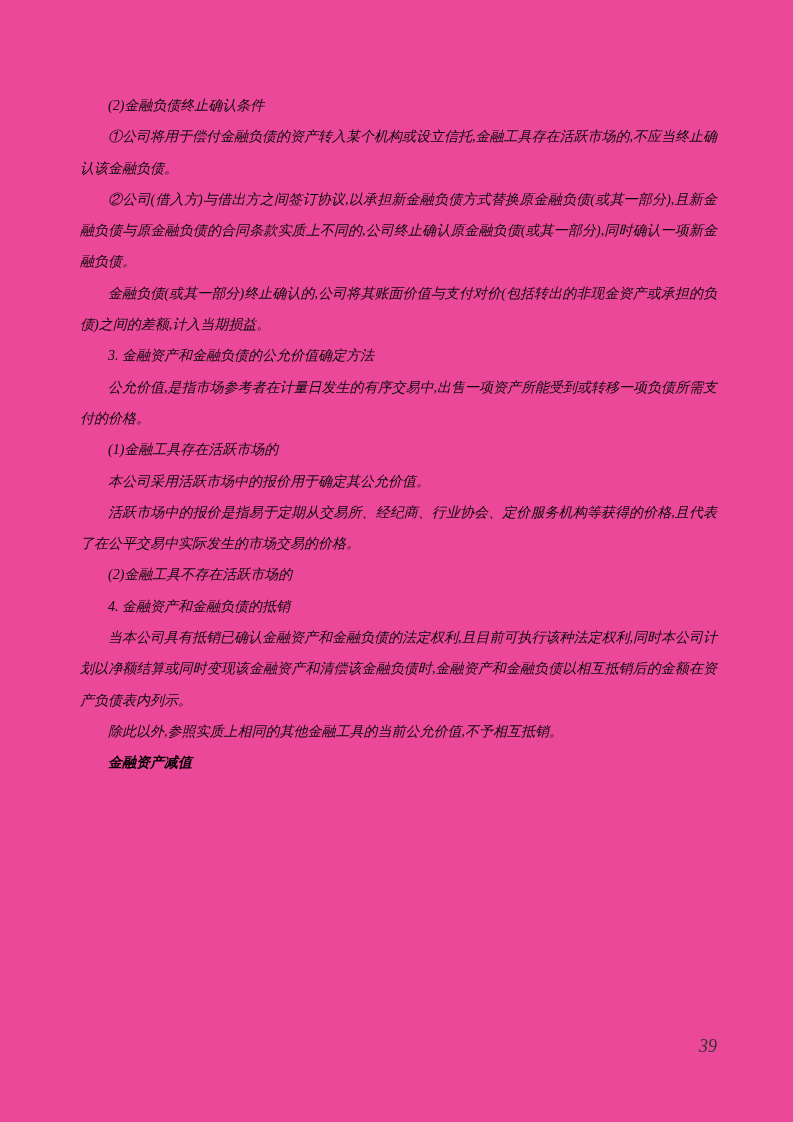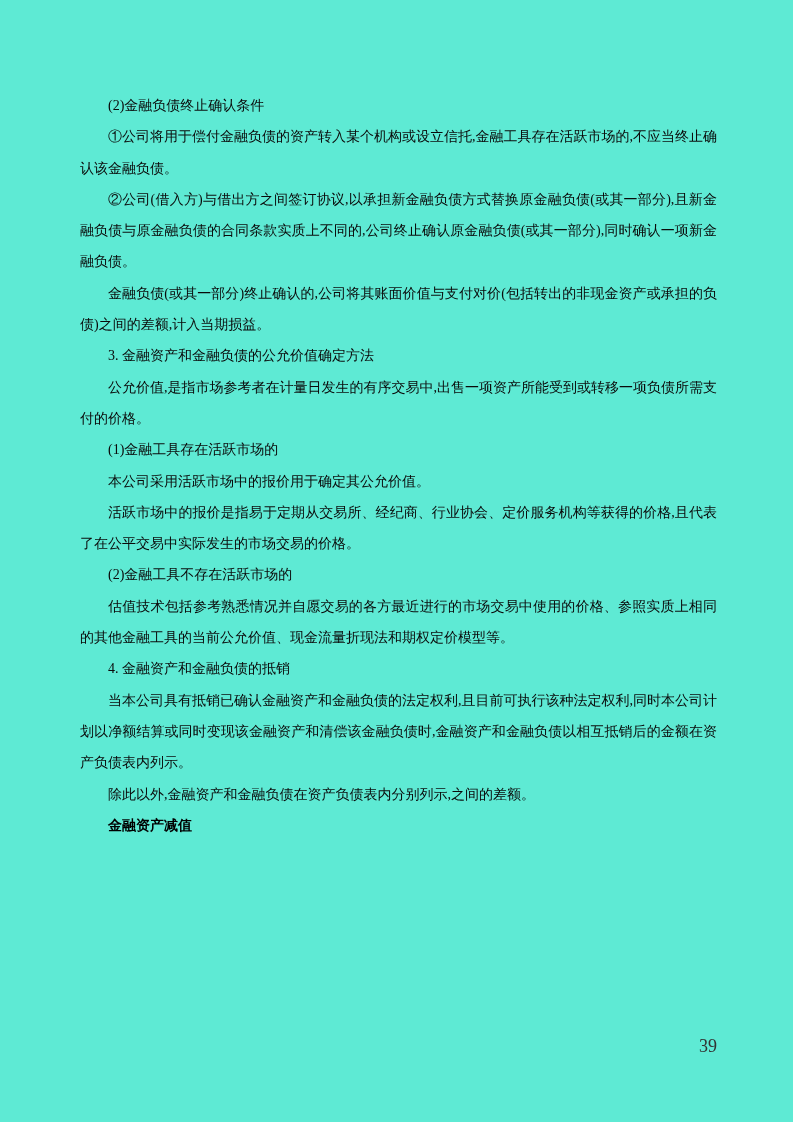--- a/index.html
+++ b/index.html
@@ -4,24 +4,25 @@
 <style>
   html, body {
     margin: 0;
     padding: 0;
     background: #ffffff;
   }
   .page {
     position: relative;
     width: 793px;
     height: 1122px;
-    background: #5eead4;
+    background: #ec4899;
     overflow: hidden;
     font-family: "Liberation Serif", "DejaVu Serif", serif;
     color: #0a0a0a;
+    font-style: italic;
   }
   .content {
     position: absolute;
     top: 90px;
     left: 80px;
     width: 637px;
   }
   .content p {
     margin: 0;
     font-size: 14px;
@@ -54,20 +55,19 @@
     <p>(2)金融负债终止确认条件</p>
     <p>①公司将用于偿付金融负债的资产转入某个机构或设立信托,金融工具存在活跃市场的,不应当终止确认该金融负债。</p>
     <p>②公司(借入方)与借出方之间签订协议,以承担新金融负债方式替换原金融负债(或其一部分),且新金融负债与原金融负债的合同条款实质上不同的,公司终止确认原金融负债(或其一部分),同时确认一项新金融负债。</p>
     <p>金融负债(或其一部分)终止确认的,公司将其账面价值与支付对价(包括转出的非现金资产或承担的负债)之间的差额,计入当期损益。</p>
     <p>3. 金融资产和金融负债的公允价值确定方法</p>
     <p>公允价值,是指市场参考者在计量日发生的有序交易中,出售一项资产所能受到或转移一项负债所需支付的价格。</p>
     <p>(1)金融工具存在活跃市场的</p>
     <p>本公司采用活跃市场中的报价用于确定其公允价值。</p>
     <p>活跃市场中的报价是指易于定期从交易所、经纪商、行业协会、定价服务机构等获得的价格,且代表了在公平交易中实际发生的市场交易的价格。</p>
     <p>(2)金融工具不存在活跃市场的</p>
-    <p>估值技术包括参考熟悉情况并自愿交易的各方最近进行的市场交易中使用的价格、参照实质上相同的其他金融工具的当前公允价值、现金流量折现法和期权定价模型等。</p>
     <p>4. 金融资产和金融负债的抵销</p>
     <p>当本公司具有抵销已确认金融资产和金融负债的法定权利,且目前可执行该种法定权利,同时本公司计划以净额结算或同时变现该金融资产和清偿该金融负债时,金融资产和金融负债以相互抵销后的金额在资产负债表内列示。</p>
-    <p>除此以外,金融资产和金融负债在资产负债表内分别列示,之间的差额。</p>
+    <p>除此以外,参照实质上相同的其他金融工具的当前公允价值,不予相互抵销。</p>
     <p class="heading">金融资产减值</p>
   </div>
   <div class="page-number">39</div>
 </div>
 
 </body></html>

